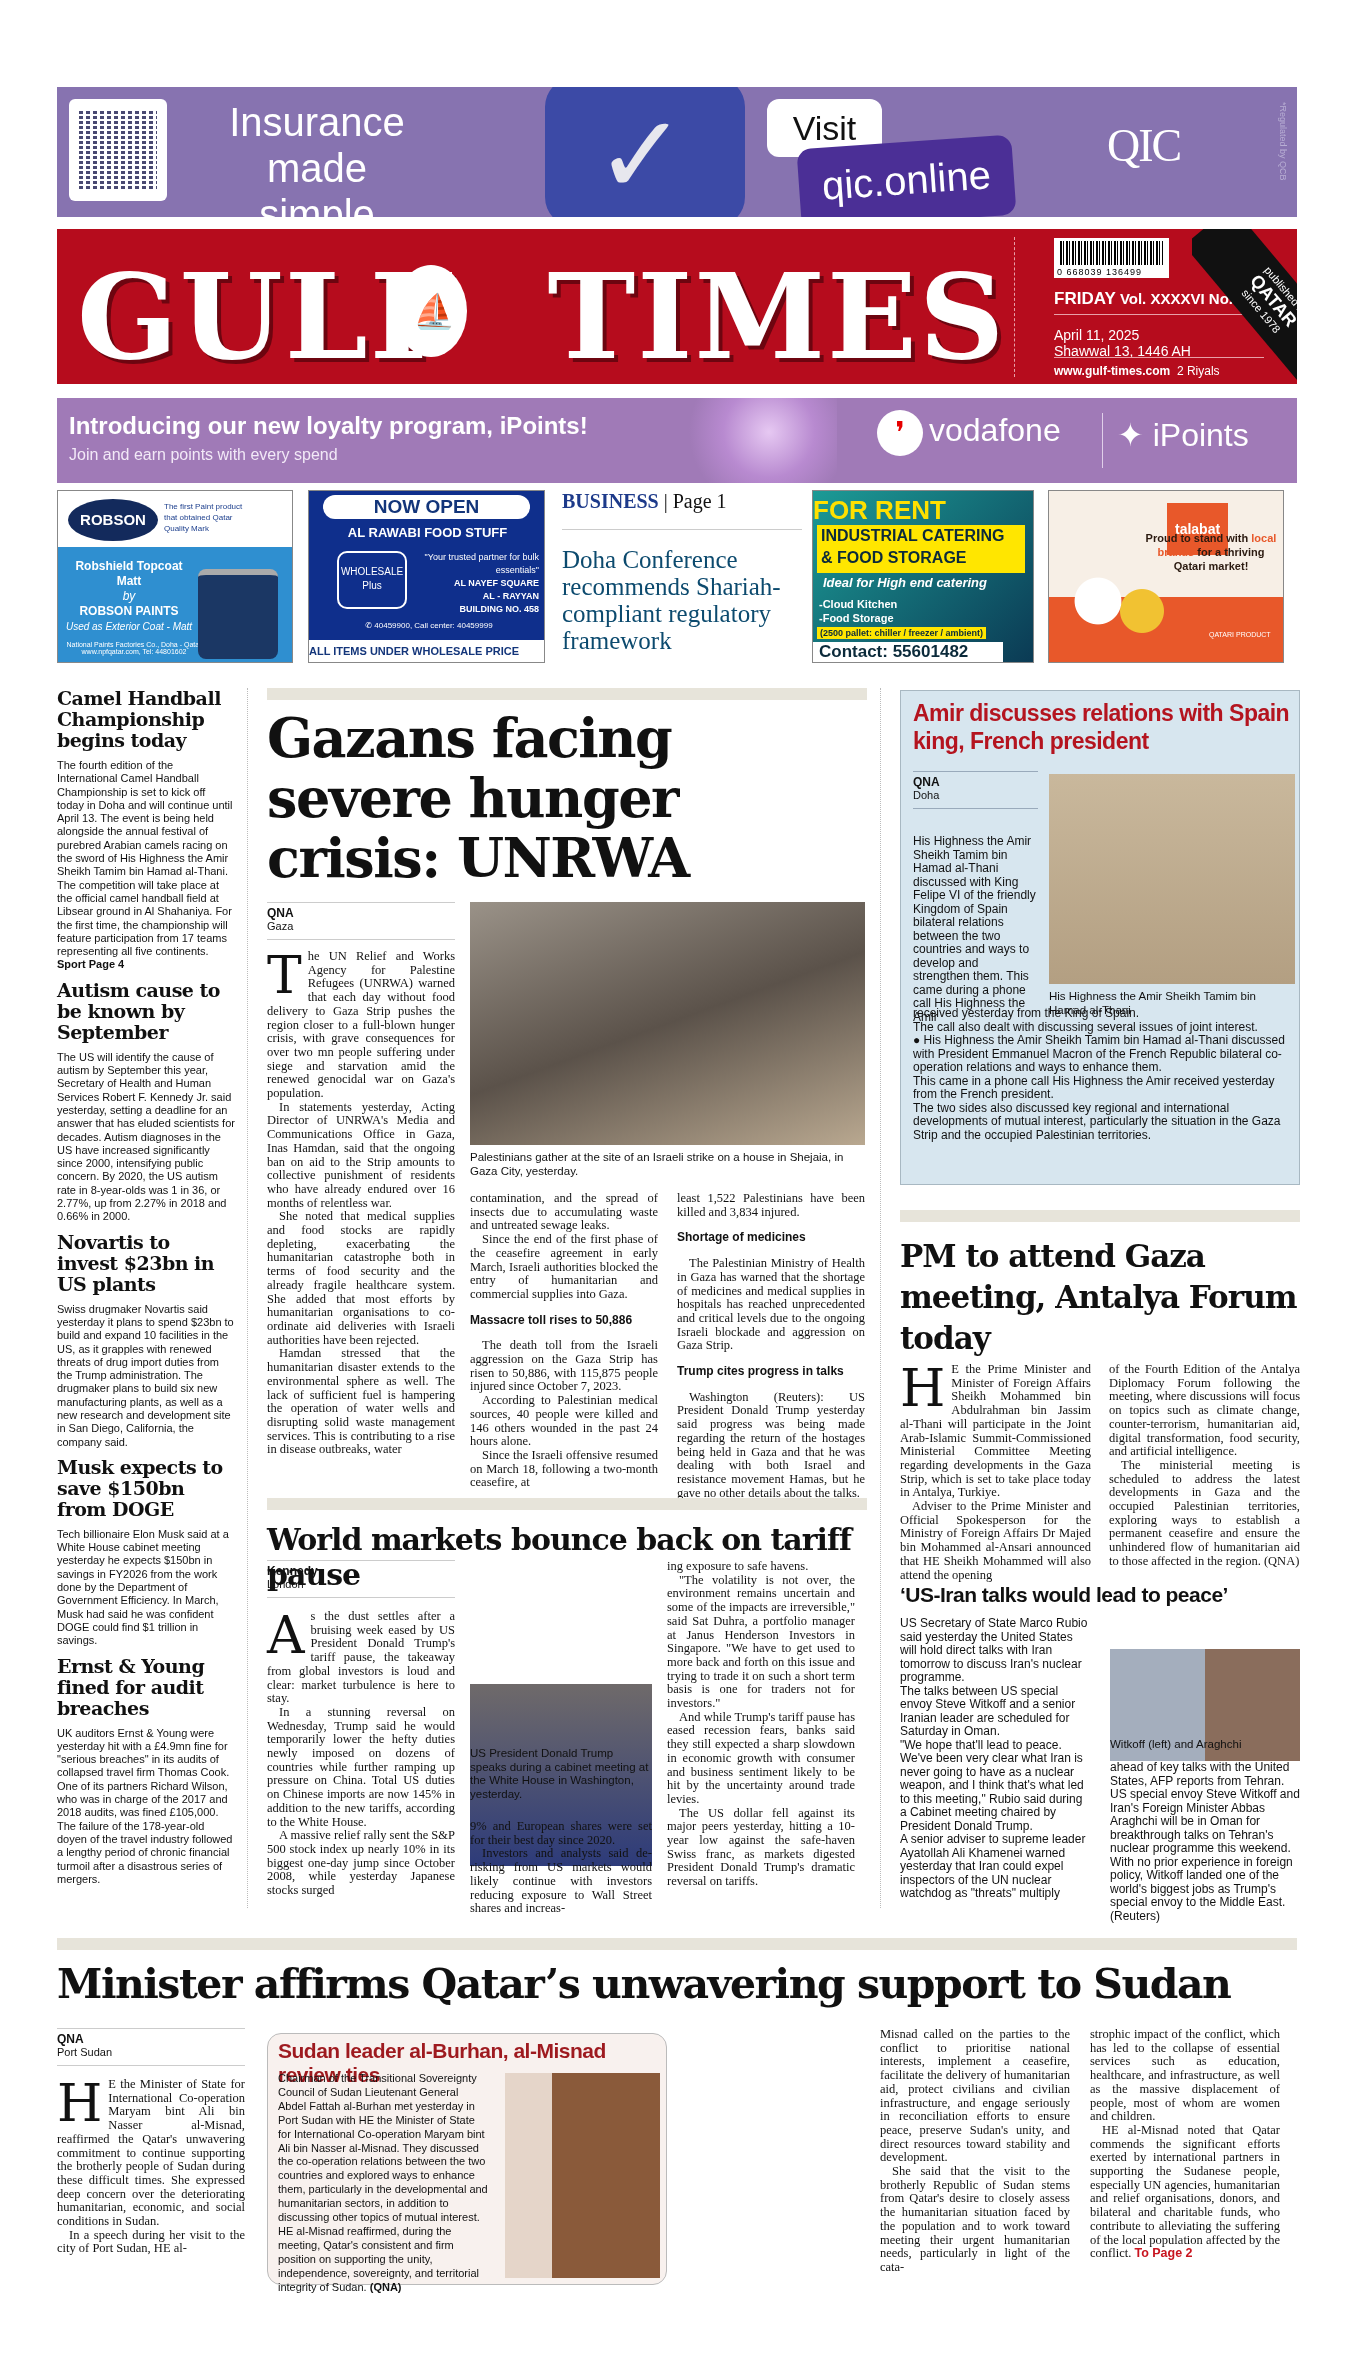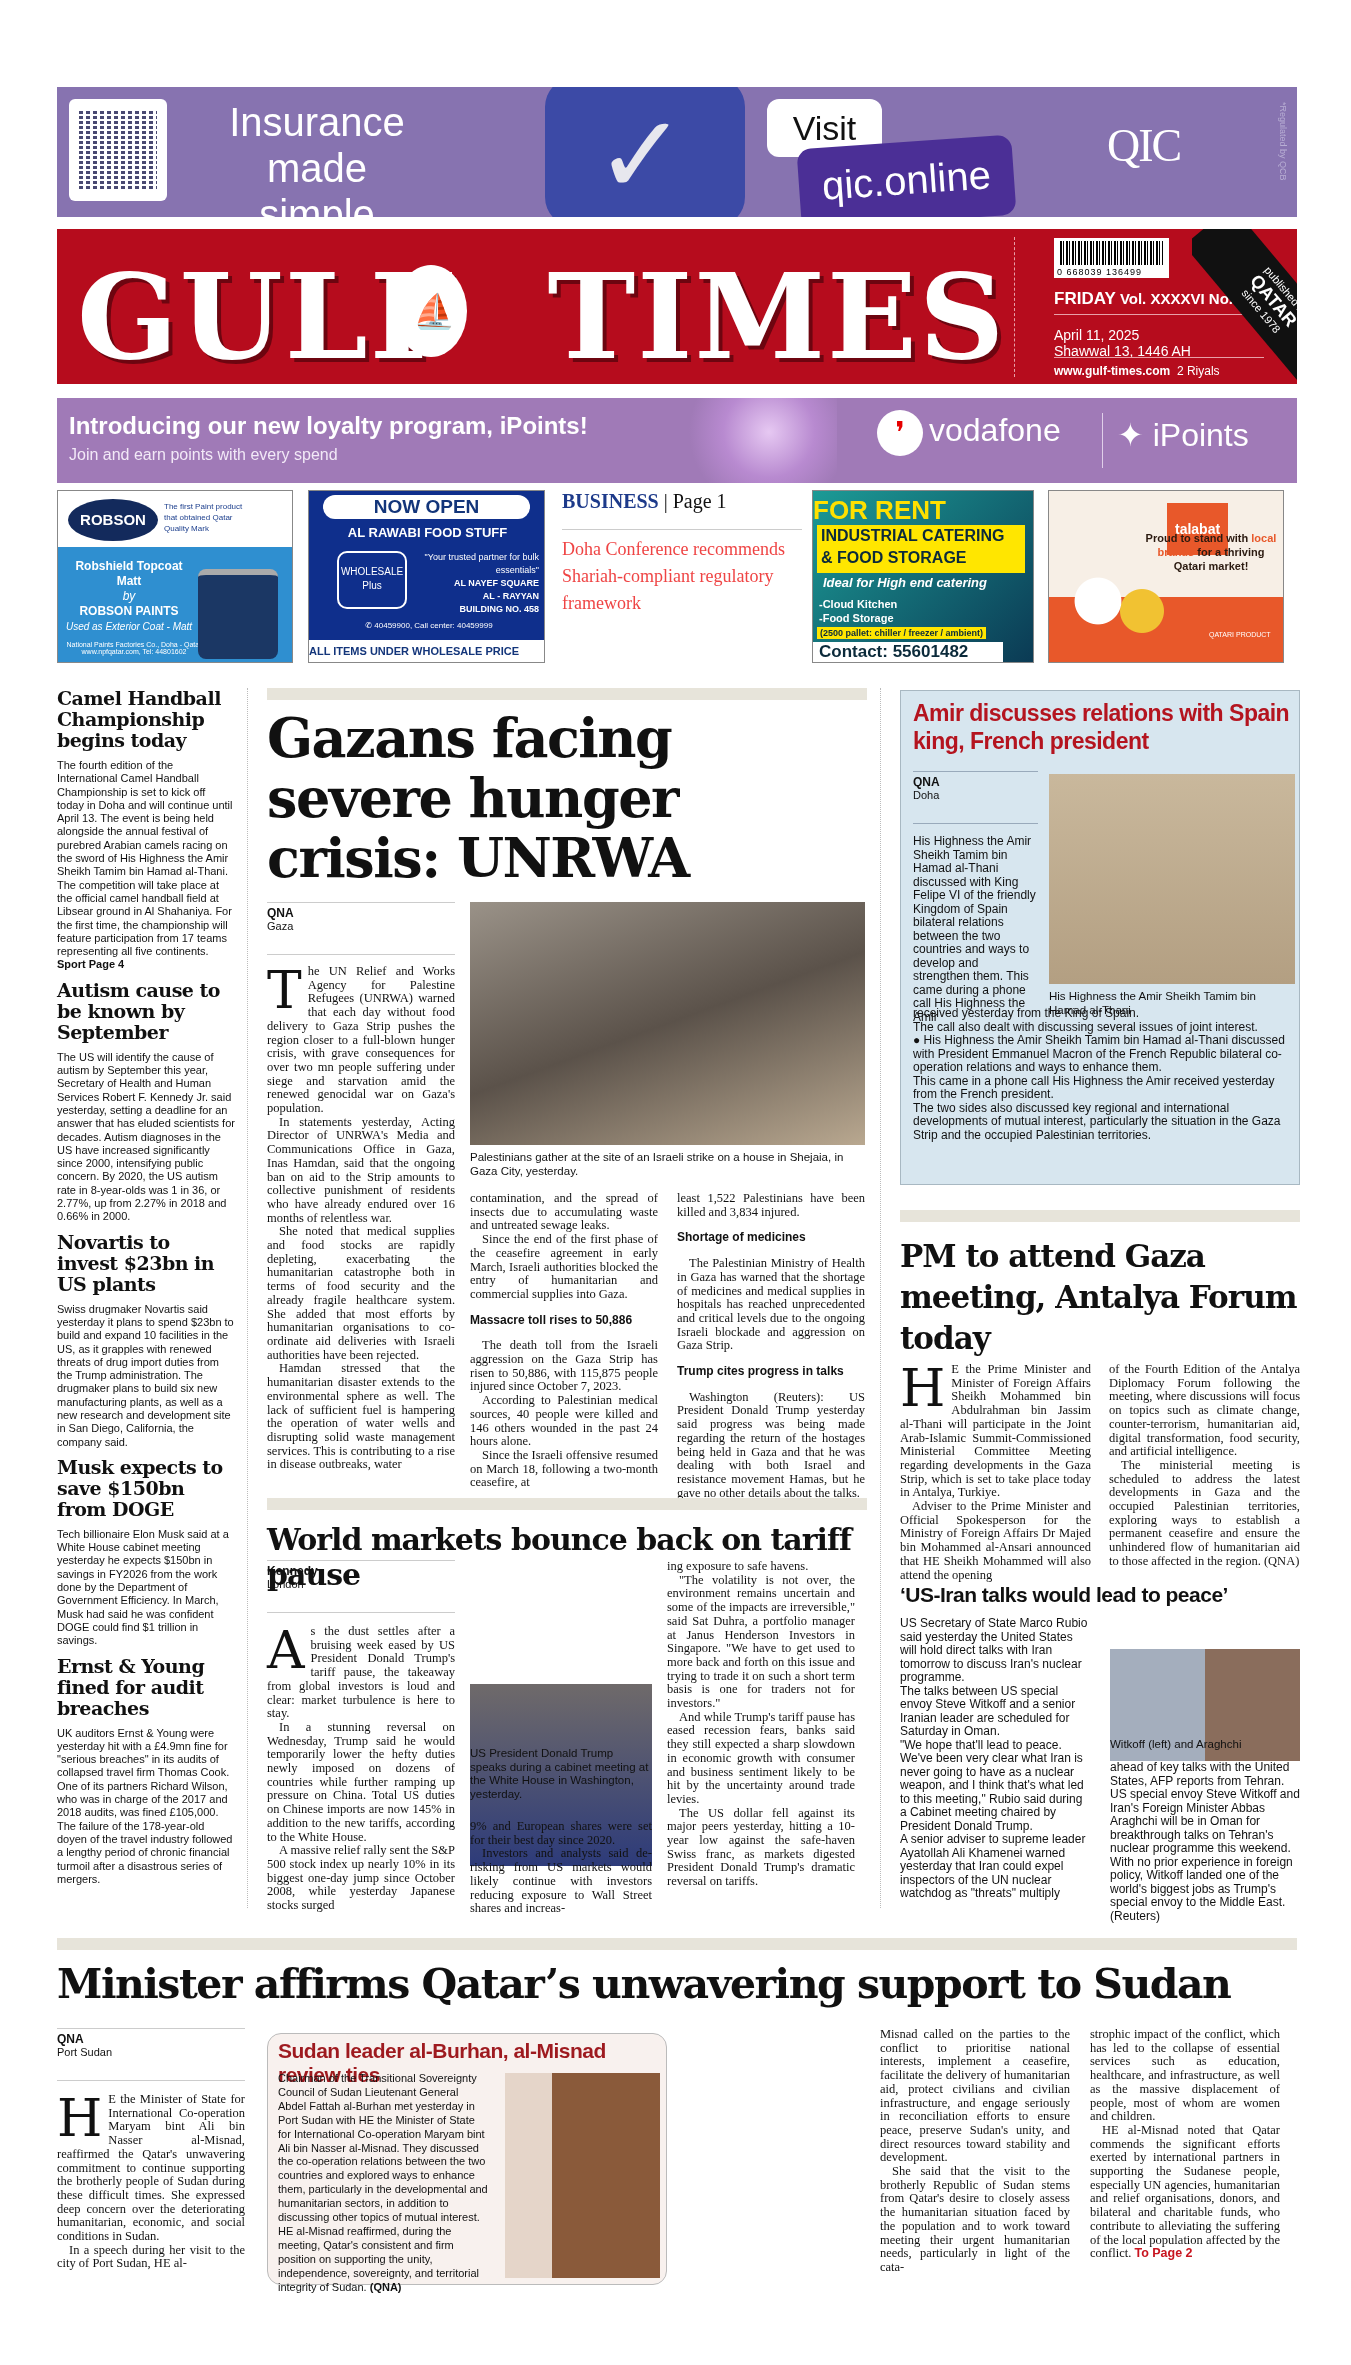--- a/index.html
+++ b/index.html
@@ -57,21 +57,21 @@
 #rawabi{left:308px;top:490px;width:237px;height:173px;background:#0f2f8c}
 #rawabi .pill{position:absolute;left:14px;top:4px;width:207px;height:24px;background:#fff;border-radius:12px;color:#13357a;font-weight:bold;font-size:19px;text-align:center;line-height:24px}
 #rawabi .t1{position:absolute;left:0;top:34px;width:237px;text-align:center;color:#fff;font-weight:bold;font-size:13px}
 #rawabi .logo{position:absolute;left:28px;top:60px;width:70px;height:58px;border:2px solid #fff;border-radius:10px;color:#fff;font-size:10px;text-align:center;padding-top:12px;line-height:14px}
 #rawabi .addr{position:absolute;left:104px;top:60px;width:126px;color:#fff;font-size:9px;text-align:right;line-height:13px}
 #rawabi .tel{position:absolute;left:10px;top:130px;width:220px;color:#fff;font-size:8px;text-align:center}
 #rawabi .foot{position:absolute;left:0;bottom:0;width:237px;height:22px;background:#fff;color:#13357a;font-size:11px;font-weight:bold;line-height:22px}
 #biz{left:562px;top:490px;width:240px;height:170px}
 #biz-tag{font-size:20px;border-bottom:1px solid #ccc;padding-bottom:16px}
 #biz-tag .k{color:#1d3a8a;font-weight:bold}
-#biz-head{font-size:18px;line-height:27px;margin-top:6px;color:#ef4444}
+#biz-head{font-size:25px;line-height:27px;margin-top:16px;color:#0c4a6e}
 #forrent{left:812px;top:490px;width:222px;height:173px;background:linear-gradient(135deg,#1c9b96,#0b3a54)}
 #forrent .t{position:absolute;left:0;top:4px;width:222px;text-align:left;color:#ffe000;font-weight:bold;font-size:26px}
 #forrent .y{position:absolute;left:4px;top:34px;width:208px;height:48px;background:#ffe600;color:#0b2a3a;font-weight:bold;font-size:16px;line-height:22px;padding-left:4px}
 #forrent .i{position:absolute;left:10px;top:84px;color:#fff;font-size:13px;font-style:italic;font-weight:bold}
 #forrent .l{position:absolute;left:6px;top:106px;color:#fff;font-size:11px;font-weight:bold;line-height:14px}
 #forrent .p{position:absolute;left:4px;top:136px;background:#ffe600;color:#0b2a3a;font-size:9px;font-weight:bold;padding:1px 3px}
 #forrent .c{position:absolute;left:0;bottom:0;width:190px;height:20px;background:#fff;color:#0b2a3a;font-size:17px;font-weight:bold;padding-left:6px;line-height:20px}
 #talabat{left:1048px;top:490px;width:236px;height:173px;background:linear-gradient(#f7efe6 0 62%,#e8582a 62%)}
 #talabat .logo{position:absolute;left:118px;top:12px;background:#e8582a;color:#fff;font-weight:bold;font-size:14px;padding:18px 8px;border-radius:0}
 #talabat .txt{position:absolute;left:92px;top:40px;width:140px;font-size:11px;font-weight:bold;color:#2b1a10;text-align:center;line-height:14px}
@@ -82,21 +82,21 @@
 #briefs{left:57px;top:688px;width:178px}
 .brief h3{font-family:"DejaVu Serif",serif;font-weight:bold;font-size:19px;line-height:21px;margin-bottom:8px;letter-spacing:-.5px}
 .brief p{font-family:"Liberation Sans","DejaVu Sans",sans-serif;font-size:11px;line-height:13.3px;color:#111}
 .brief .ref{font-weight:bold;font-size:11px}
 .brief{margin-bottom:8px}
 #col-rule-1{left:247px;top:688px;height:1220px;border-left:1px dotted #bbb}
 
 .topbar{height:12px;background:#e7e4da}
 #gaza{left:267px;top:688px;width:600px}
 #gaza-head{font-family:"DejaVu Serif",serif;font-weight:bold;font-size:54px;line-height:60px;letter-spacing:-1.5px;margin-top:8px}
-.byline{border-top:1px solid #ccc;border-bottom:1px solid #ccc;padding:4px 0 21px;font-family:"Liberation Sans","DejaVu Sans",sans-serif;font-size:11px;line-height:13px}
+.byline{border-top:1px solid #ccc;border-bottom:1px solid #ccc;padding:4px 0 6px;font-family:"Liberation Sans","DejaVu Sans",sans-serif;font-size:11px;line-height:13px}
 .byline b{font-size:12px}
 .body{font-family:"Liberation Serif","DejaVu Serif",serif;font-size:12.5px;line-height:13.7px;text-align:justify;color:#111}
 .body p{text-indent:12px}
 .body p.nodent{text-indent:0}
 .drop{float:left;font-size:52px;line-height:44px;margin:3px 6px 0 0;font-weight:normal;font-family:"DejaVu Serif",serif}
 .sub{font-family:"Liberation Sans","DejaVu Sans",sans-serif;font-weight:bold;font-size:12px;margin:12px 0 12px}
 .photo{background:#777;overflow:hidden;position:relative}
 .caption{font-family:"Liberation Sans","DejaVu Sans",sans-serif;font-size:11.5px;line-height:13.5px;margin-top:3px}
 
 #amir{left:900px;top:690px;width:400px;height:495px;background:#d7e6ef;border:1px solid #a8b8c2}

